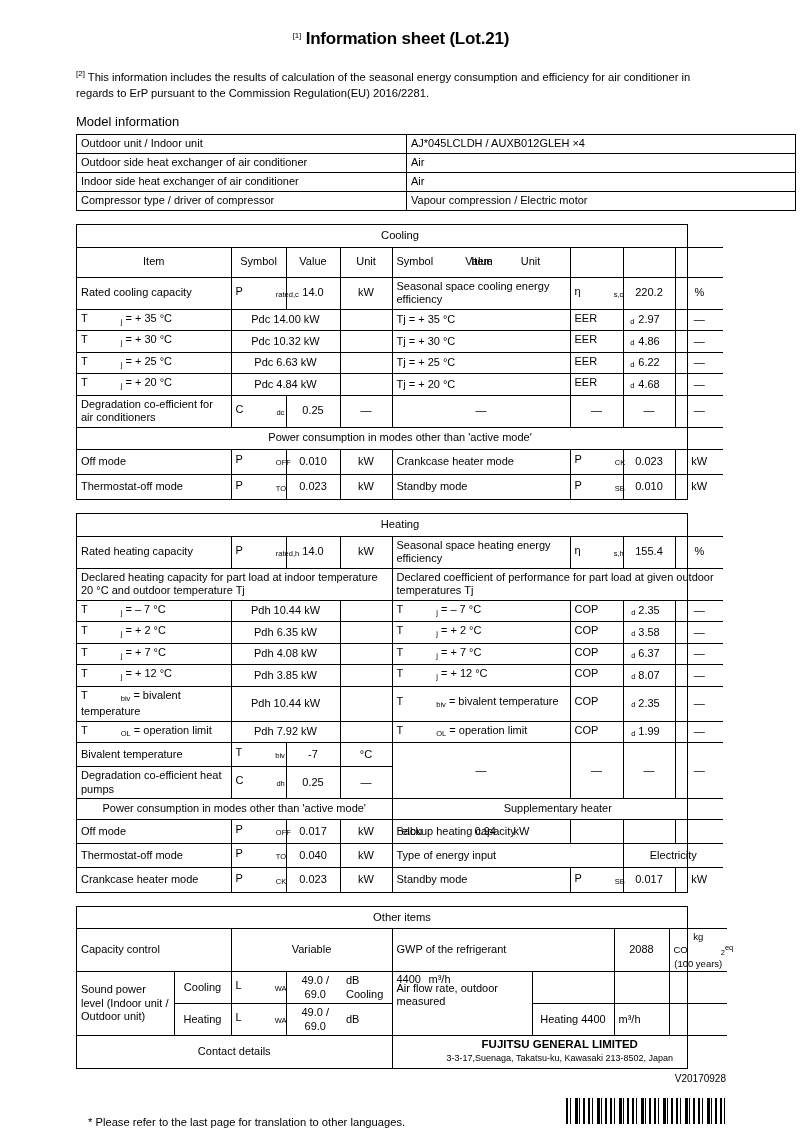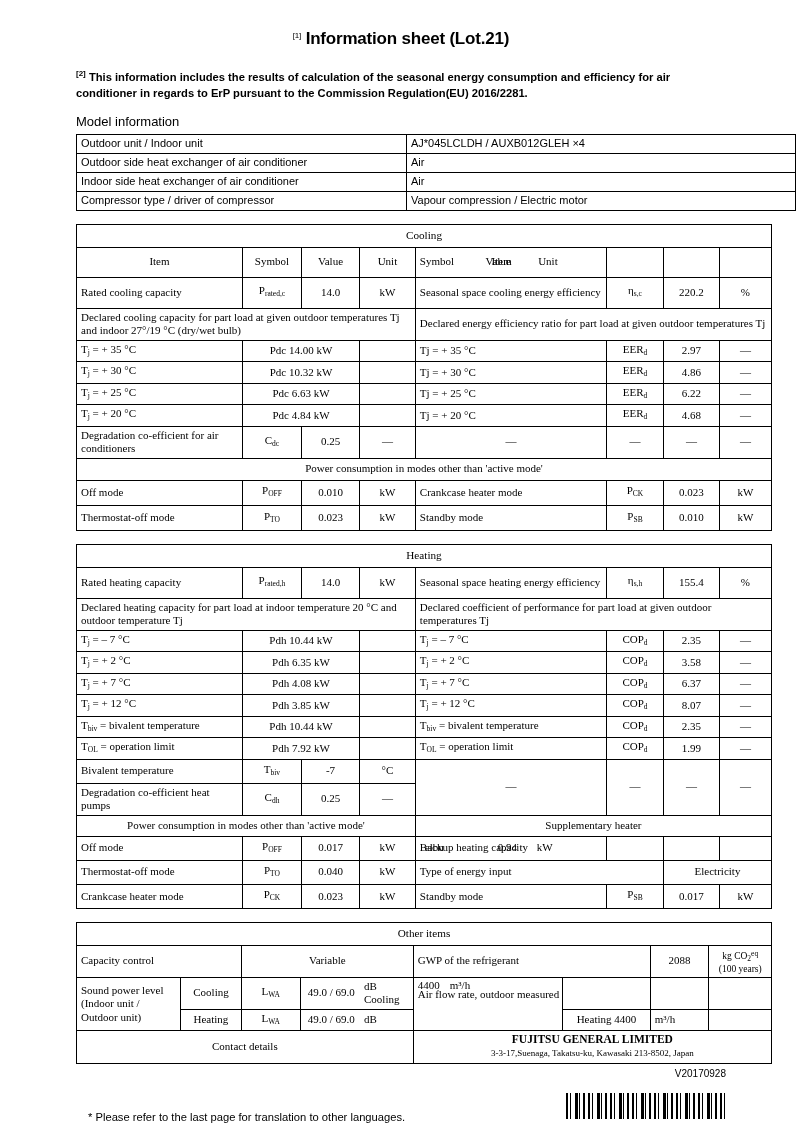--- a/index.html
+++ b/index.html
@@ -12,40 +12,40 @@
   }
   .page{position:relative;width:802px;height:1134px;box-sizing:border-box;
         padding:0 76px;}
   
   .title{
     text-align:center;font-size:17px;font-weight:bold;letter-spacing:-0.2px;
     margin:8px;padding-top:21px;
   }
   .sup{font-size:8px;vertical-align:6px;font-weight:normal;}
   .intro{
-    font-size:11.2px;line-height:15.5px;margin:17px 0 0 0;text-align:left;font-weight:bold;
+    font-size:11.2px;line-height:15.5px;margin:17px 0 0 0;text-align:left;
   }
   .supsmall{font-size:8px;vertical-align:5px;}
   .modelcap{font-size:13px;margin:13px 0 5px 0;}
 
   
   table{border-collapse:collapse;width:720px;table-layout:fixed;}
   td{
     border:1px solid #000;font-size:11px;line-height:13.5px;
     padding:2px 4px;vertical-align:middle;height:19px;box-sizing:border-box;
   }
   .outer{border:1.6px solid #000;}
   .ctr{text-align:center;}
   .lft{text-align:left;}
   .mid{border-left:3px double #000;}
-  sub{font-size:7.5px;vertical-align:-2px;}
+  sub{font-size:7.5px;vertical-align:-2px;margin-left:33px;}
   sup{font-size:7.5px;vertical-align:3px;}
 
   .sect-title{text-align:center;font-size:11.2px;height:22px;}
-  .tbl-wrap{margin-top:13px;border:1.6px solid #000;width:696px;box-sizing:border-box;font-family:Liberation Serif, serif;}
+  .tbl-wrap{margin-top:13px;border:1.6px solid #000;width:612px;box-sizing:border-box;}
   .tbl-wrap table{width:100%;border:0;}
   .tbl-wrap table td{border:1px solid #000;}
   .tbl-wrap table tr:first-child td{border-top:0;}
   .tbl-wrap table td:first-child{border-left:0;}
   .tbl-wrap table td:last-child{border-right:0;}
   .tbl-wrap table tr:last-child td{border-bottom:0;}
 
   
   .ovl{position:relative;display:inline-block;white-space:nowrap;}
   .ovl .b{position:absolute;left:0;top:0;white-space:nowrap;}
@@ -138,24 +138,20 @@
     </tr>
     <tr>
       <td class="lft two">Rated cooling capacity</td>
       <td class="ctr"><span>P</span><sub>rated,c</sub></td>
       <td class="ctr">14.0</td>
       <td class="ctr">kW</td>
       <td class="lft mid">Seasonal space cooling energy efficiency</td>
       <td class="ctr"><span>η</span><sub>s,c</sub></td>
       <td class="ctr">220.2</td>
       <td class="ctr">%</td>
-    </tr>
-    <tr>
-      <td class="lft two" colspan="4">Declared cooling capacity for part load at given outdoor temperatures Tj and indoor 27°/19 °C (dry/wet bulb)</td>
-      <td class="lft mid" colspan="4">Declared energy efficiency ratio for part load at given outdoor temperatures Tj</td>
     </tr>
 
     <tr>
       <td class="lft">T<sub>j</sub> = <span>+ 35 °C</span></td>
       <td class="ctr" colspan="2" style="border-right:1px solid #000">Pdc 14.00 kW</td>
       <td></td>
       <td class="lft mid">Tj = + 35 °C</td>
       <td class="ctr"><span>EER</span><sub>d</sub></td>
       <td class="ctr">2.97</td>
       <td class="ctr">—</td>

